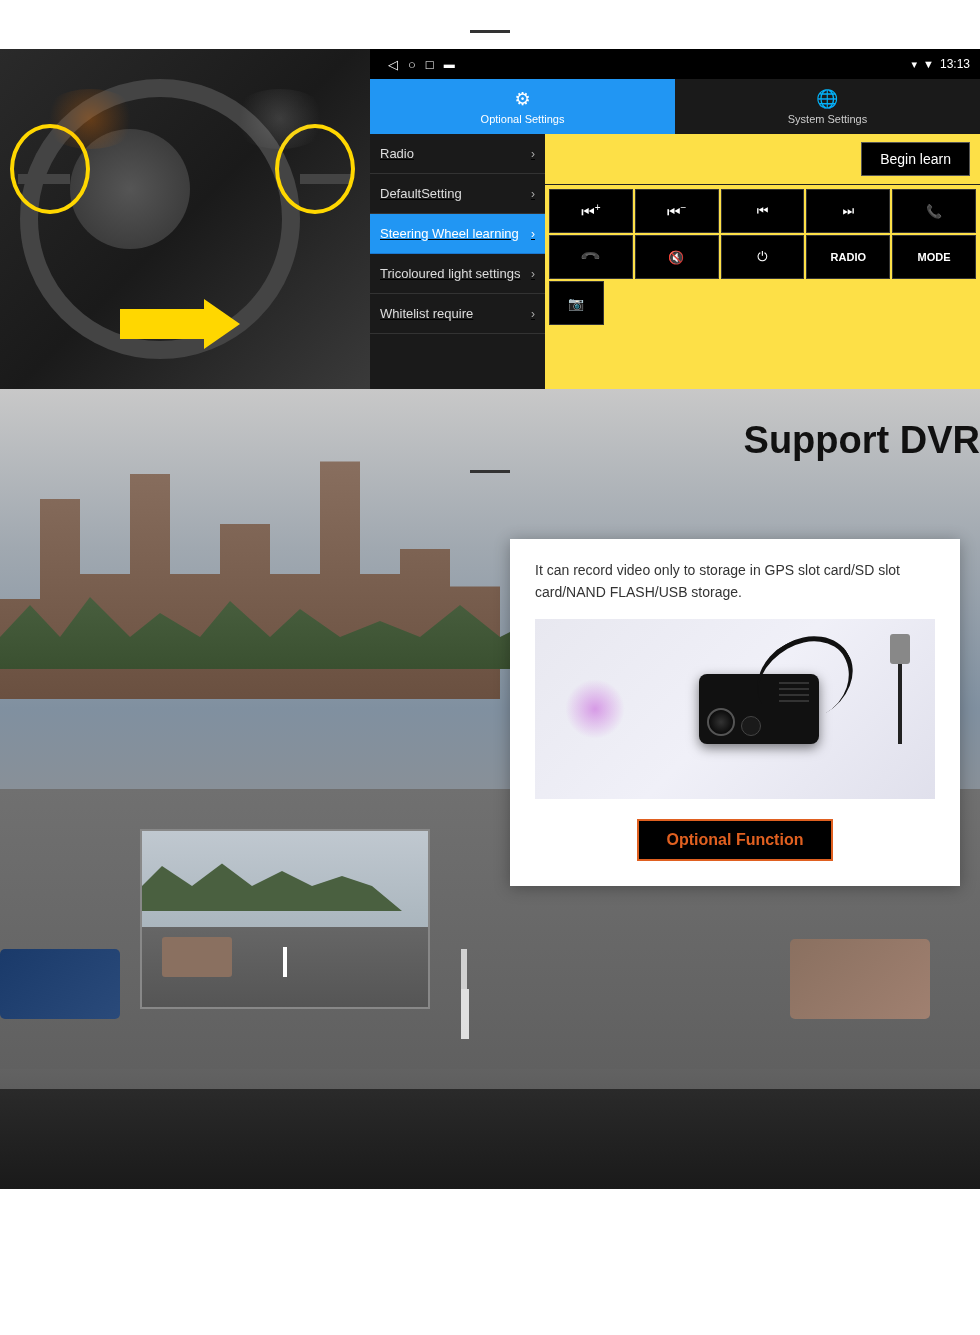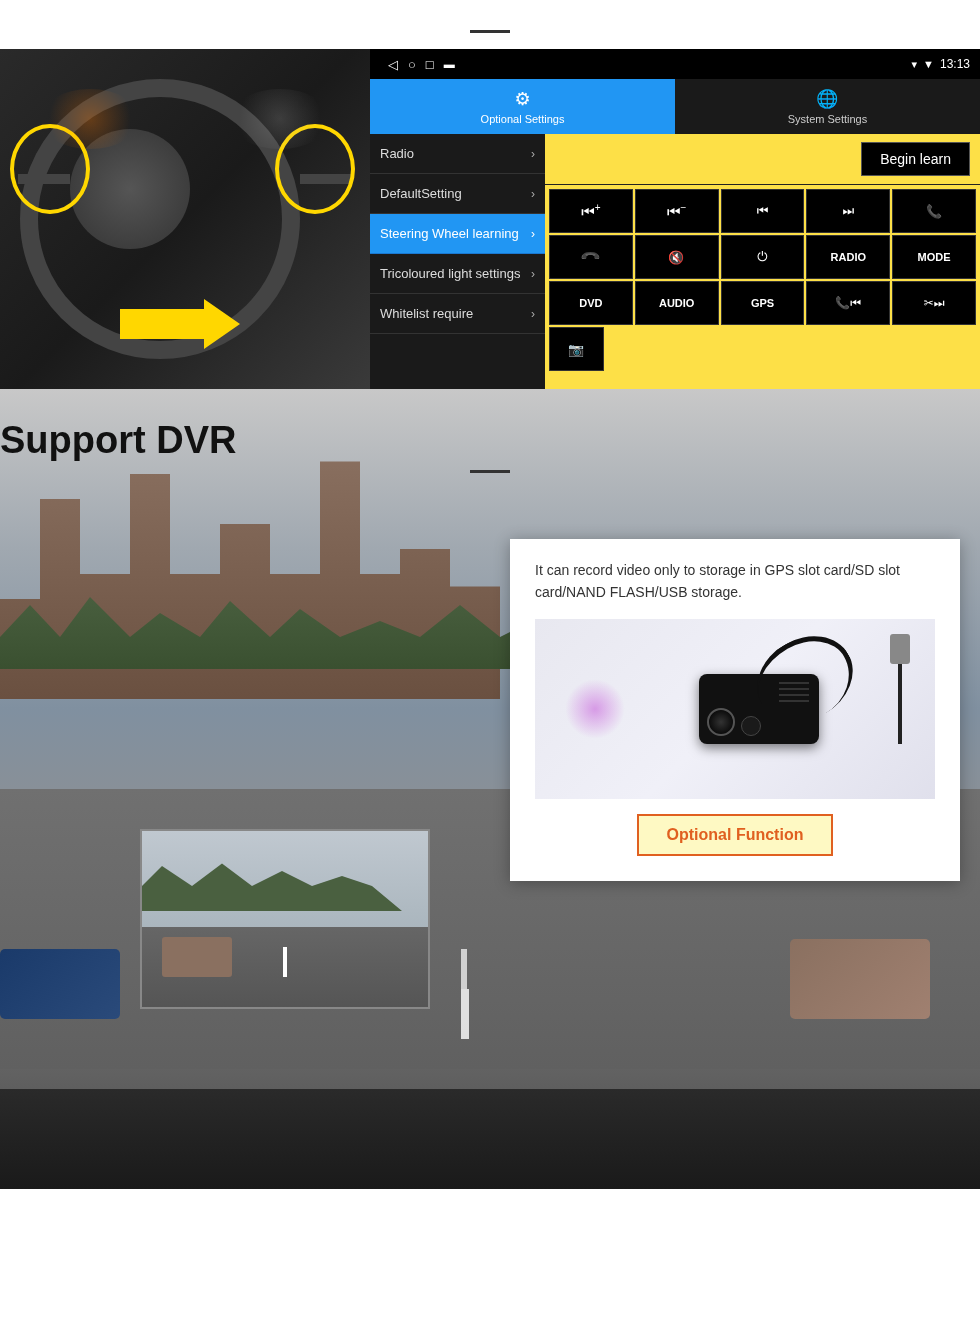--- a/index.html
+++ b/index.html
@@ -170,20 +170,21 @@
       gap: 3px;
     }
     .tab-icon {
       font-size: 18px;
     }
 
     
     .android-body {
       display: flex;
       flex: 1;
+      text-decoration: underline;
     }
     .settings-menu {
       width: 175px;
       background: #1a1a1a;
       display: flex;
       flex-direction: column;
     }
     .menu-item {
       padding: 12px 10px;
       color: #ddd;
@@ -289,21 +290,21 @@
       top: 60px;
       left: 0;
       width: 550px;
       height: 250px;
       background: linear-gradient(to bottom, #8a7060 0%, #6a5040 100%);
       clip-path: polygon(0 100%, 0 60%, 40px 60%, 40px 20%, 80px 20%, 80px 50%, 130px 50%, 130px 10%, 170px 10%, 170px 50%, 220px 50%, 220px 30%, 270px 30%, 270px 50%, 320px 50%, 320px 5%, 360px 5%, 360px 50%, 400px 50%, 400px 40%, 450px 40%, 450px 55%, 500px 55%, 500px 100%);
     }
     .dvr-section-title-area {
       position: relative;
       z-index: 10;
-      text-align: left;
+      text-align: right;
       padding: 30px 0 20px;
     }
     .dvr-section-title {
       font-size: 38px;
       font-weight: 900;
       color: #111;
     }
     .dvr-section-divider {
       width: 40px;
       height: 3px;
@@ -391,21 +392,22 @@
 
     
     .optional-function-btn {
       display: inline-block;
       border: 2px solid #e06020;
       color: #e06020;
       padding: 10px 28px;
       font-size: 16px;
       font-weight: bold;
       cursor: pointer;
-      background: #fef9c3;
+      background: #000000;
+      margin-top: 5px;
     }
 
     
     .dvr-inset-photo {
       position: absolute;
       left: 140px;
       bottom: 180px;
       width: 290px;
       height: 180px;
       background: linear-gradient(to bottom, #c0c8d0 0%, #a0aaB0 30%, #707880 60%, #505860 100%);
@@ -551,37 +553,20 @@
                 <span>⏻</span>
               </div>
             <div class="ctrl-btn ctrl-btn-text">
                 <span>RADIO</span>
               </div>
             <div class="ctrl-btn ctrl-btn-text">
                 <span>MODE</span>
               </div>
           </div>
 
-          <div class="ctrl-row">
-            <div class="ctrl-btn ctrl-btn-text">
-                <span>DVD</span>
-              </div>
-            <div class="ctrl-btn ctrl-btn-text">
-                <span>AUDIO</span>
-              </div>
-            <div class="ctrl-btn ctrl-btn-text">
-                <span>GPS</span>
-              </div>
-            <div class="ctrl-btn">
-                <span style="font-size:12px;">📞⏮</span>
-              </div>
-            <div class="ctrl-btn">
-                <span style="font-size:12px;">✂⏭</span>
-              </div>
-          </div>
 
           <div class="ctrl-row">
             <div class="ctrl-btn" style="max-width:55px;">
                 <span>📷</span>
               </div>
           </div>
         </div>
       </div>
     </div>
   </div>

